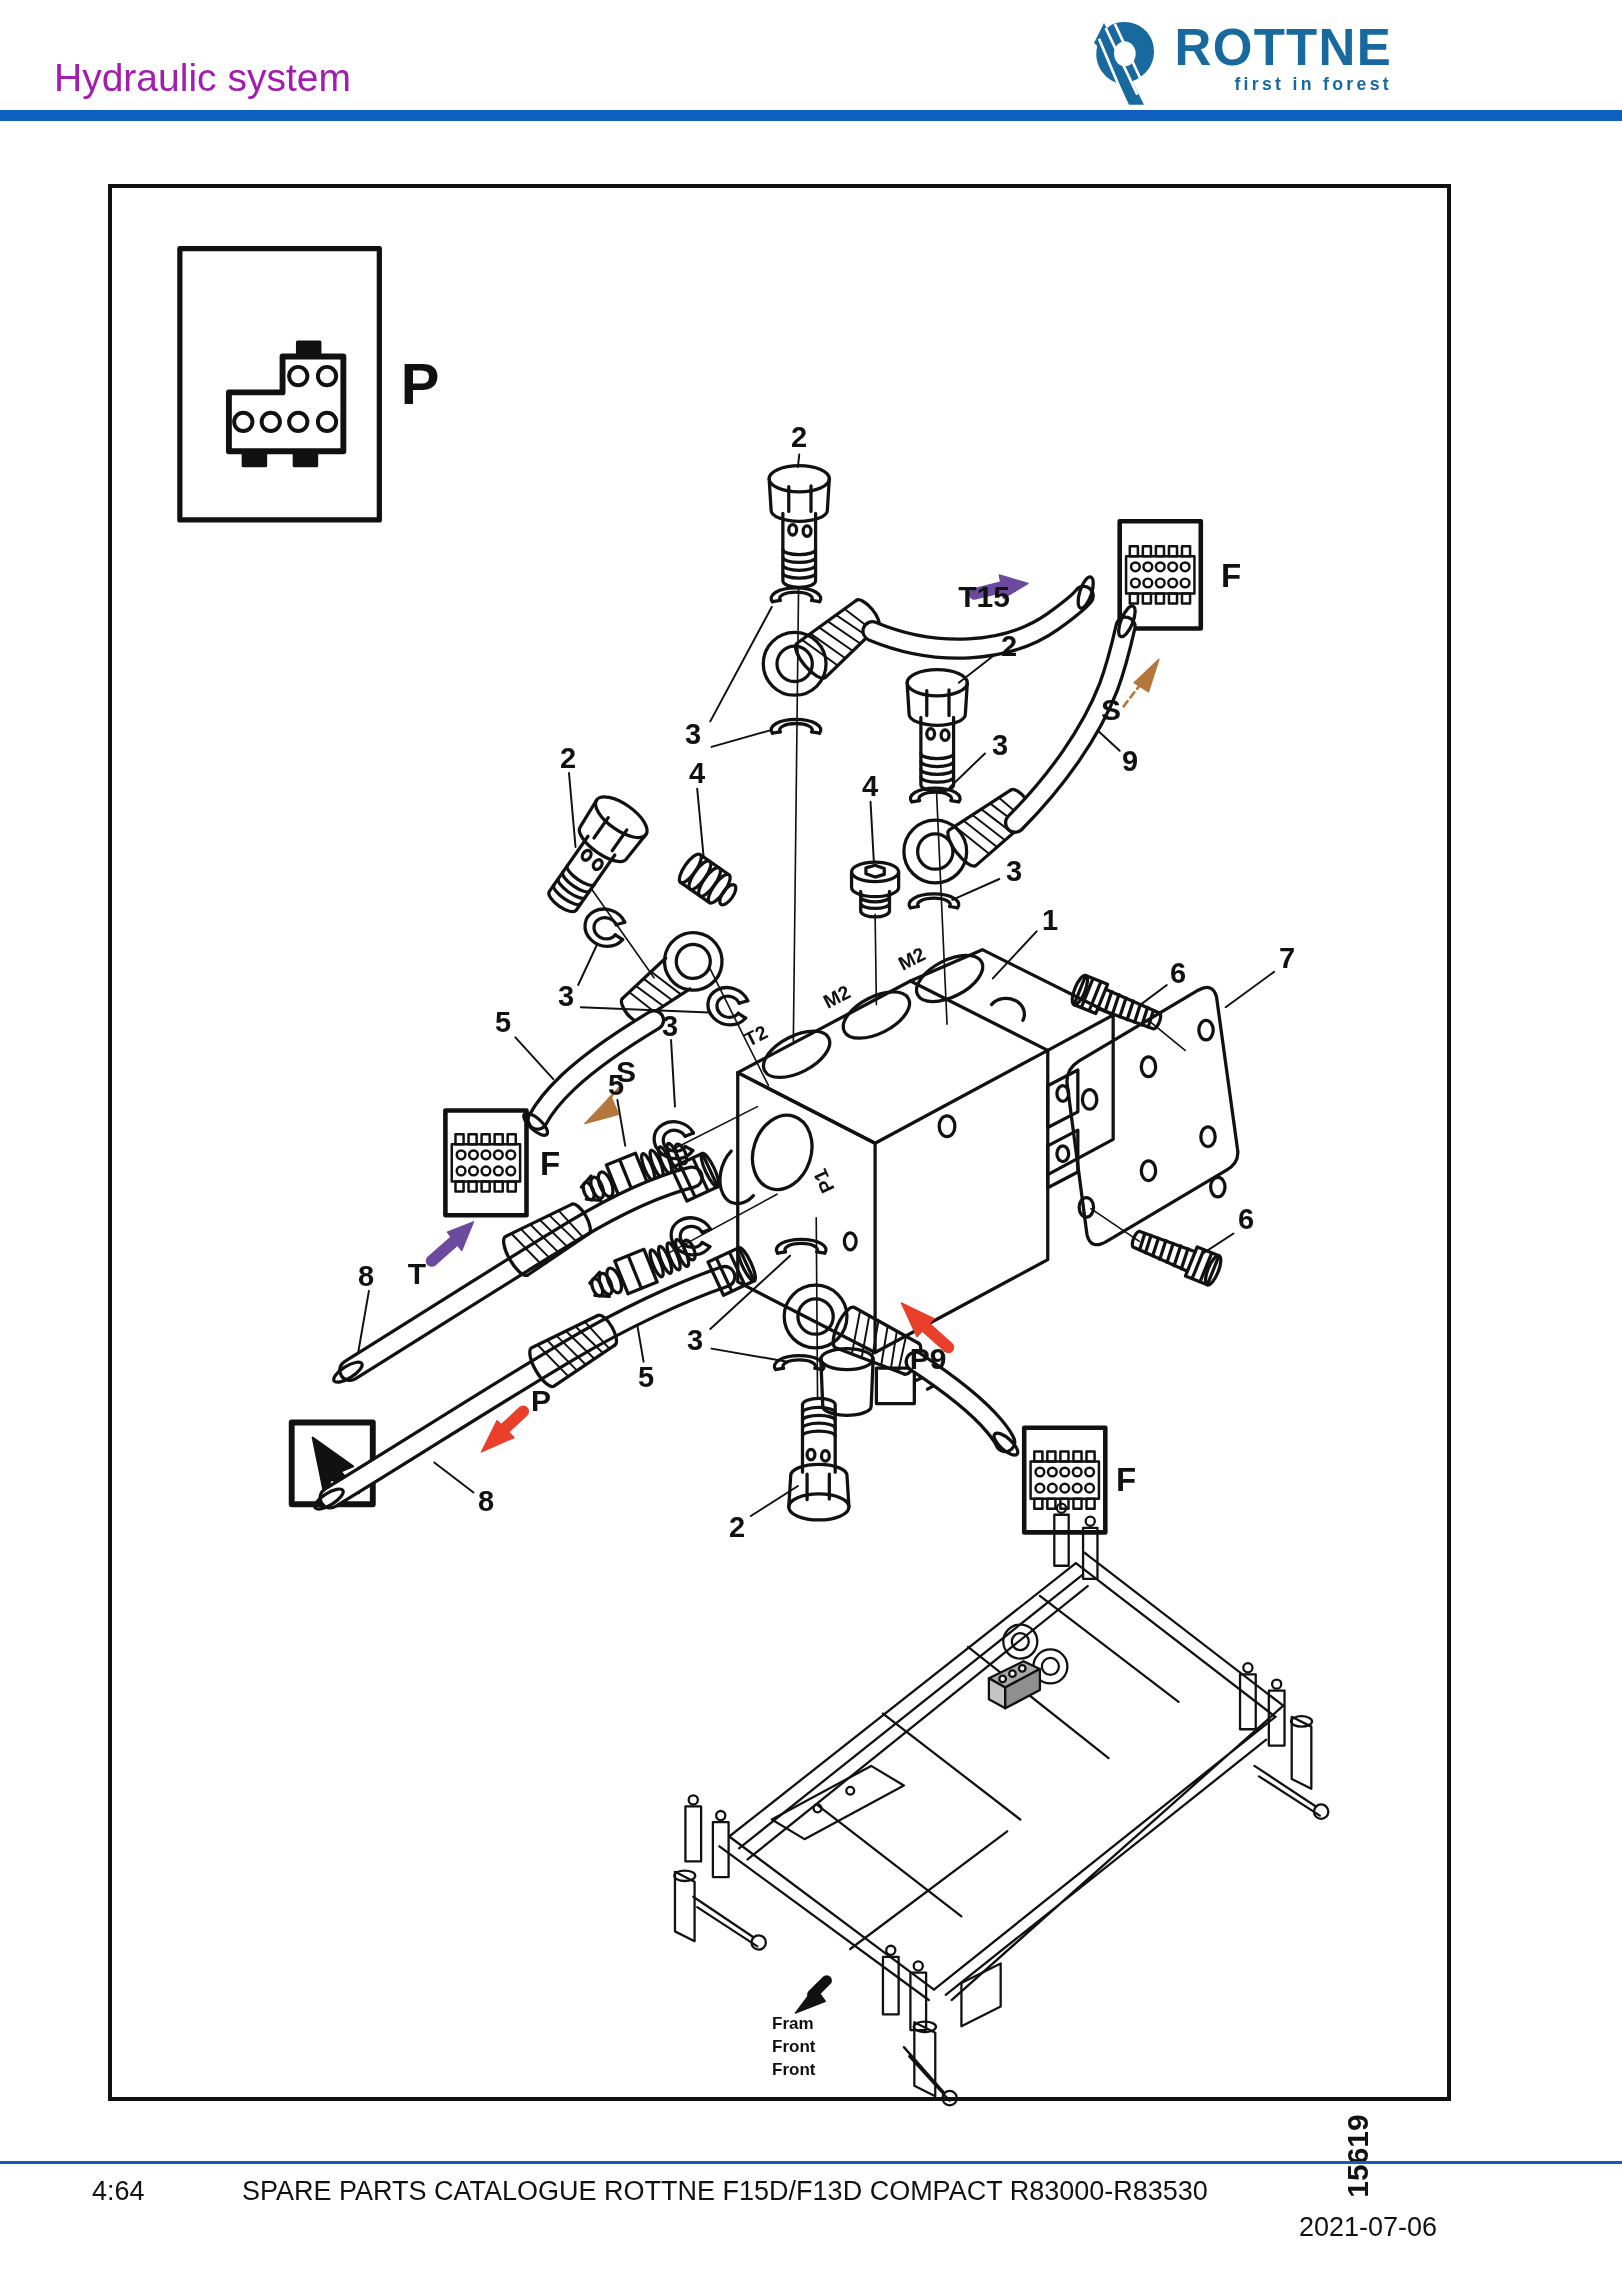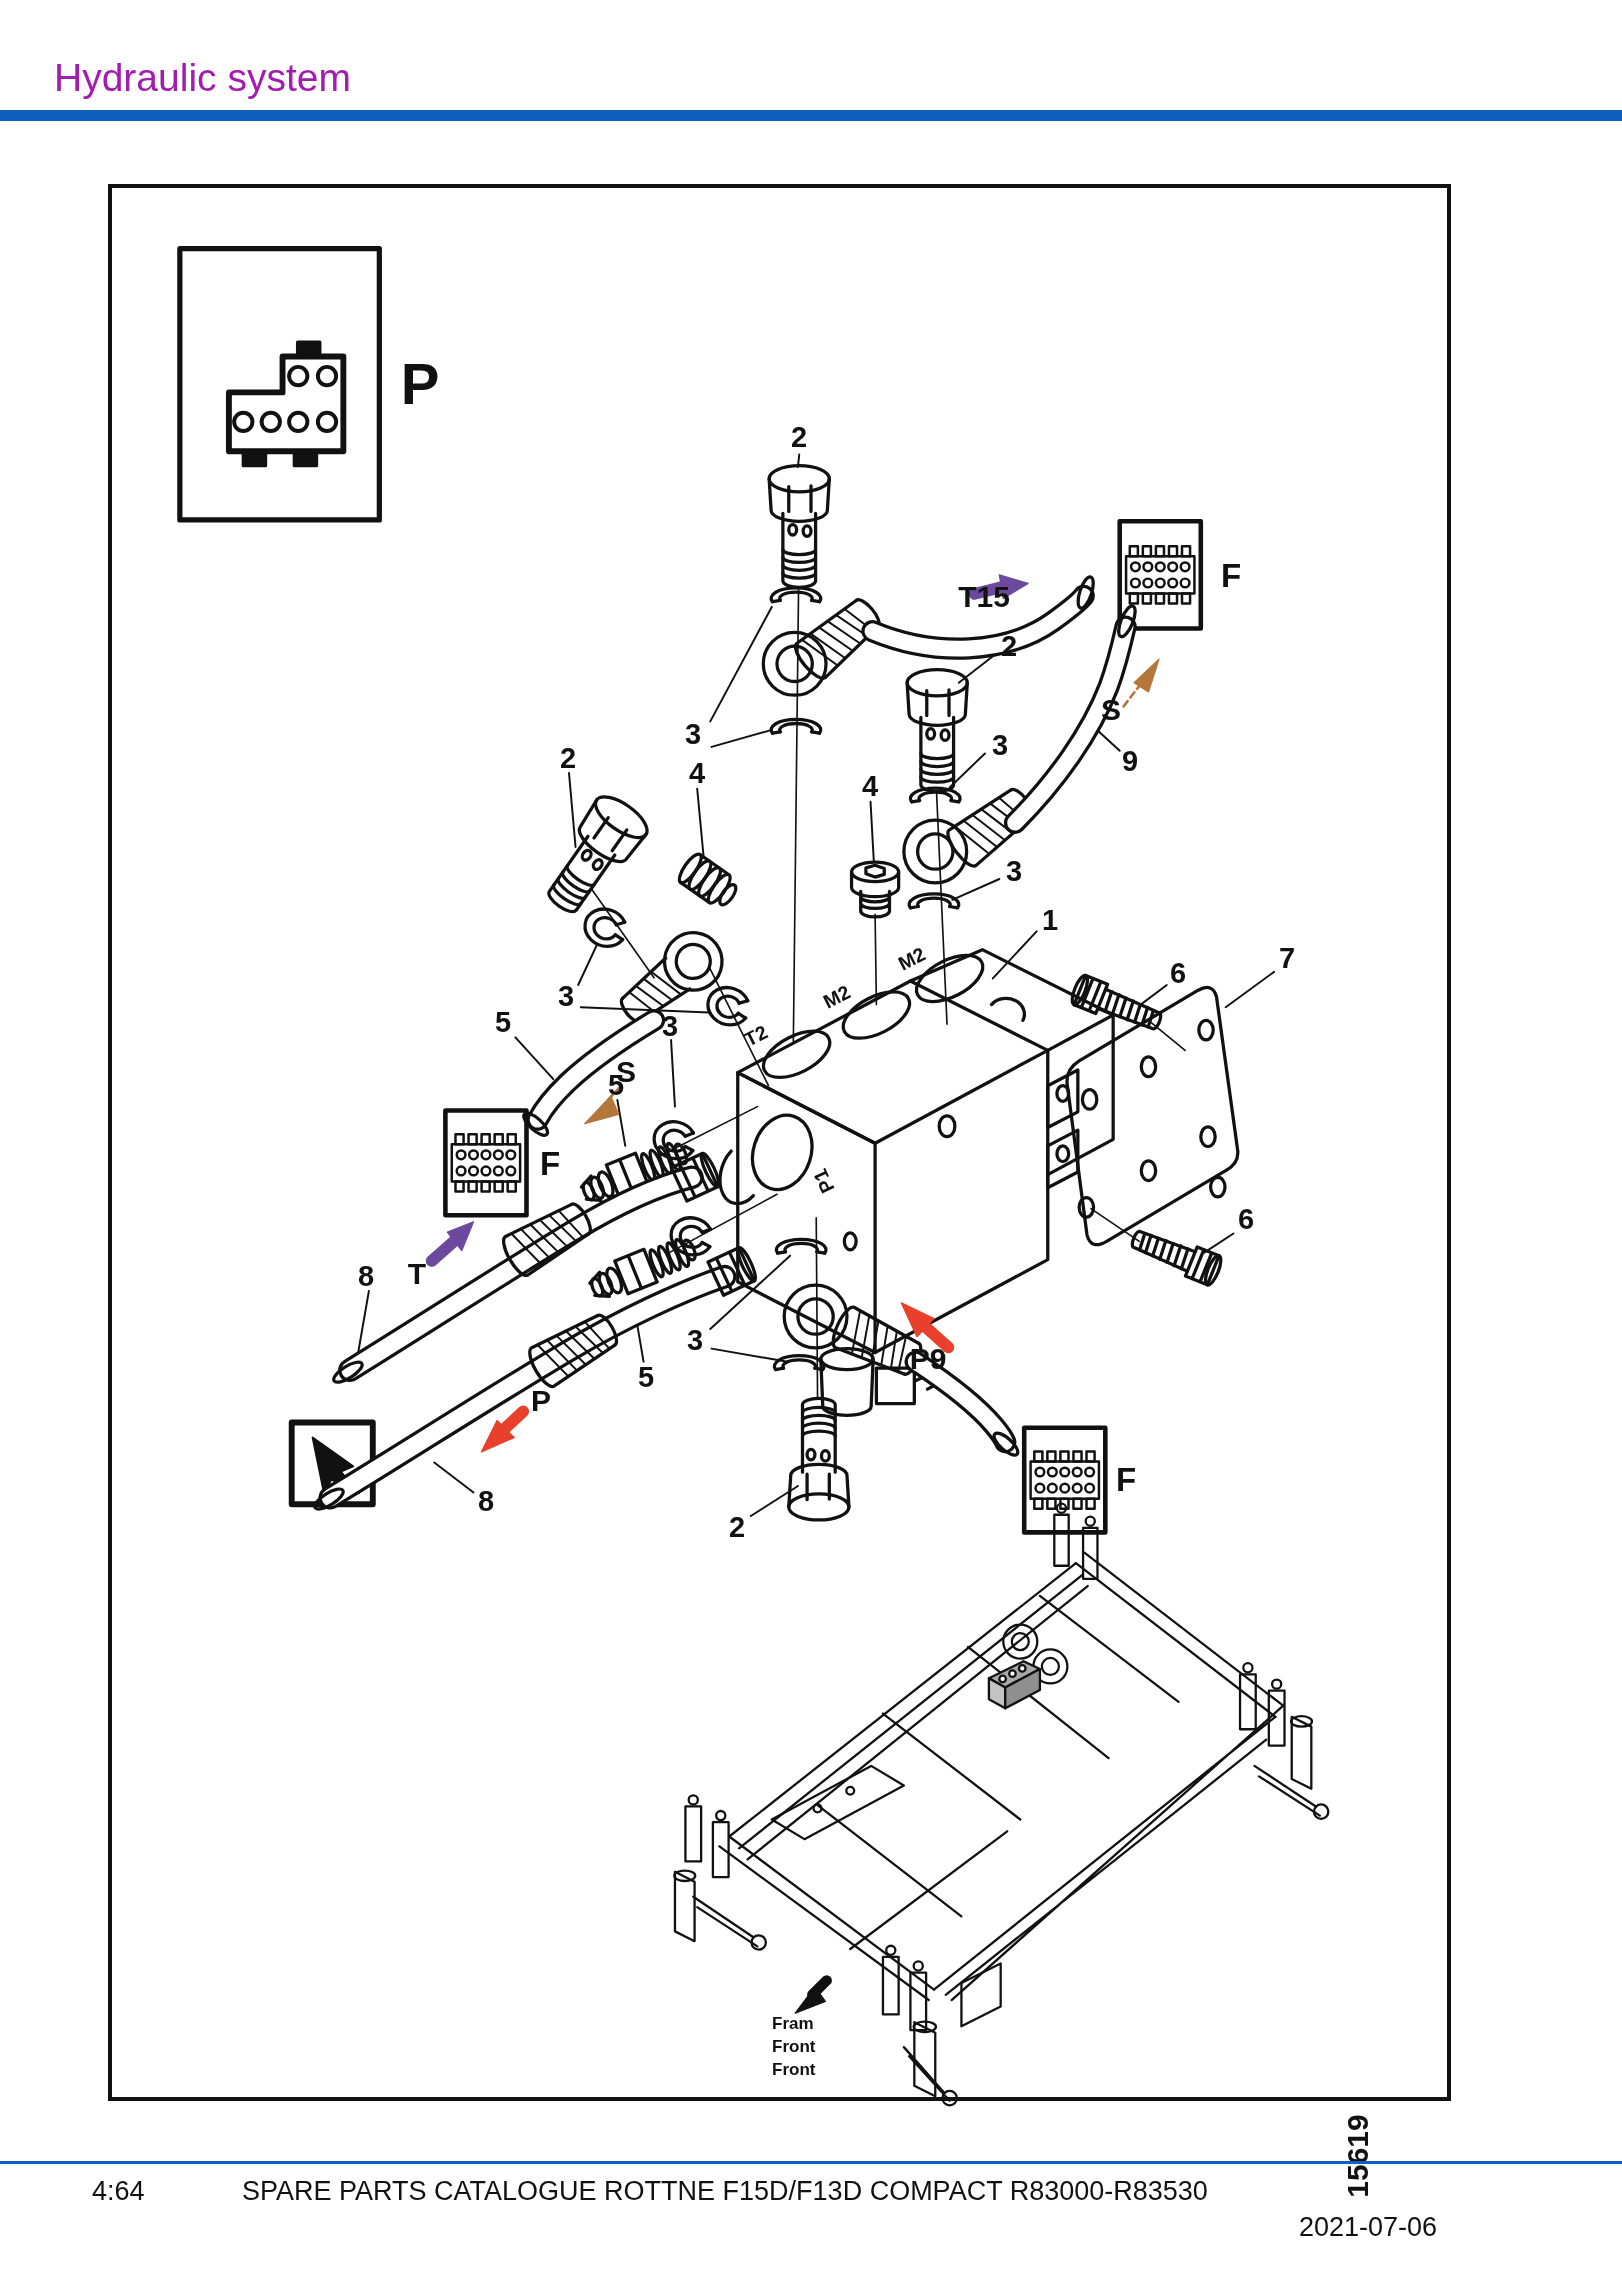--- a/index.html
+++ b/index.html
@@ -30,20 +30,35 @@
   .fpart{position:absolute;top:2176px;font-size:27px;color:#111;text-align:right;}
   #f-page{left:92px;}
   #f-cat{left:242px;}
   #f-date{left:1299px;margin-top:36px;}
 </style>
 </head>
 <body>
 
 <div id="header">
   <div id="page-title">Hydraulic system</div>
+  <div id="logo">
+    <svg id="logo-mark" viewBox="0 0 100 108">
+      <path fill="#17699e" fill-rule="evenodd" d="M34,6 C58,0 80,16 80,40 C80,58 69,70 54,76 L68,104 H50 L38,79 C20,73 9,57 11,39 C13,22 22,10 34,6 Z M45,28 a13,15 0 1 0 0.1,0 Z"></path>
+      <path fill="#17699e" d="M8,30 L20,6 L27,20 L17,38 Z"></path>
+      <g stroke="#ffffff" stroke-width="3.2">
+        <path d="M22,12 L60,92"></path>
+          <path d="M33,7 L69,84"></path>
+          <path d="M14,25 L44,96"></path>
+      </g>
+    </svg>
+    <div id="logo-text">
+      <div id="logo-brand">ROTTNE</div>
+      <div id="logo-tagline">first in forest</div>
+    </div>
+  </div>
 </div>
 <div id="blue-bar"></div>
 
 <div id="frame"></div>
 
 <svg id="art" viewBox="0 0 2480 3509">
   <defs>
     <g id="washer" fill="none">
       <path d="M -36,8 A 38,16 0 1 1 36,8"></path>
       <path d="M -24,6 A 25,10 0 1 1 24,6"></path>

